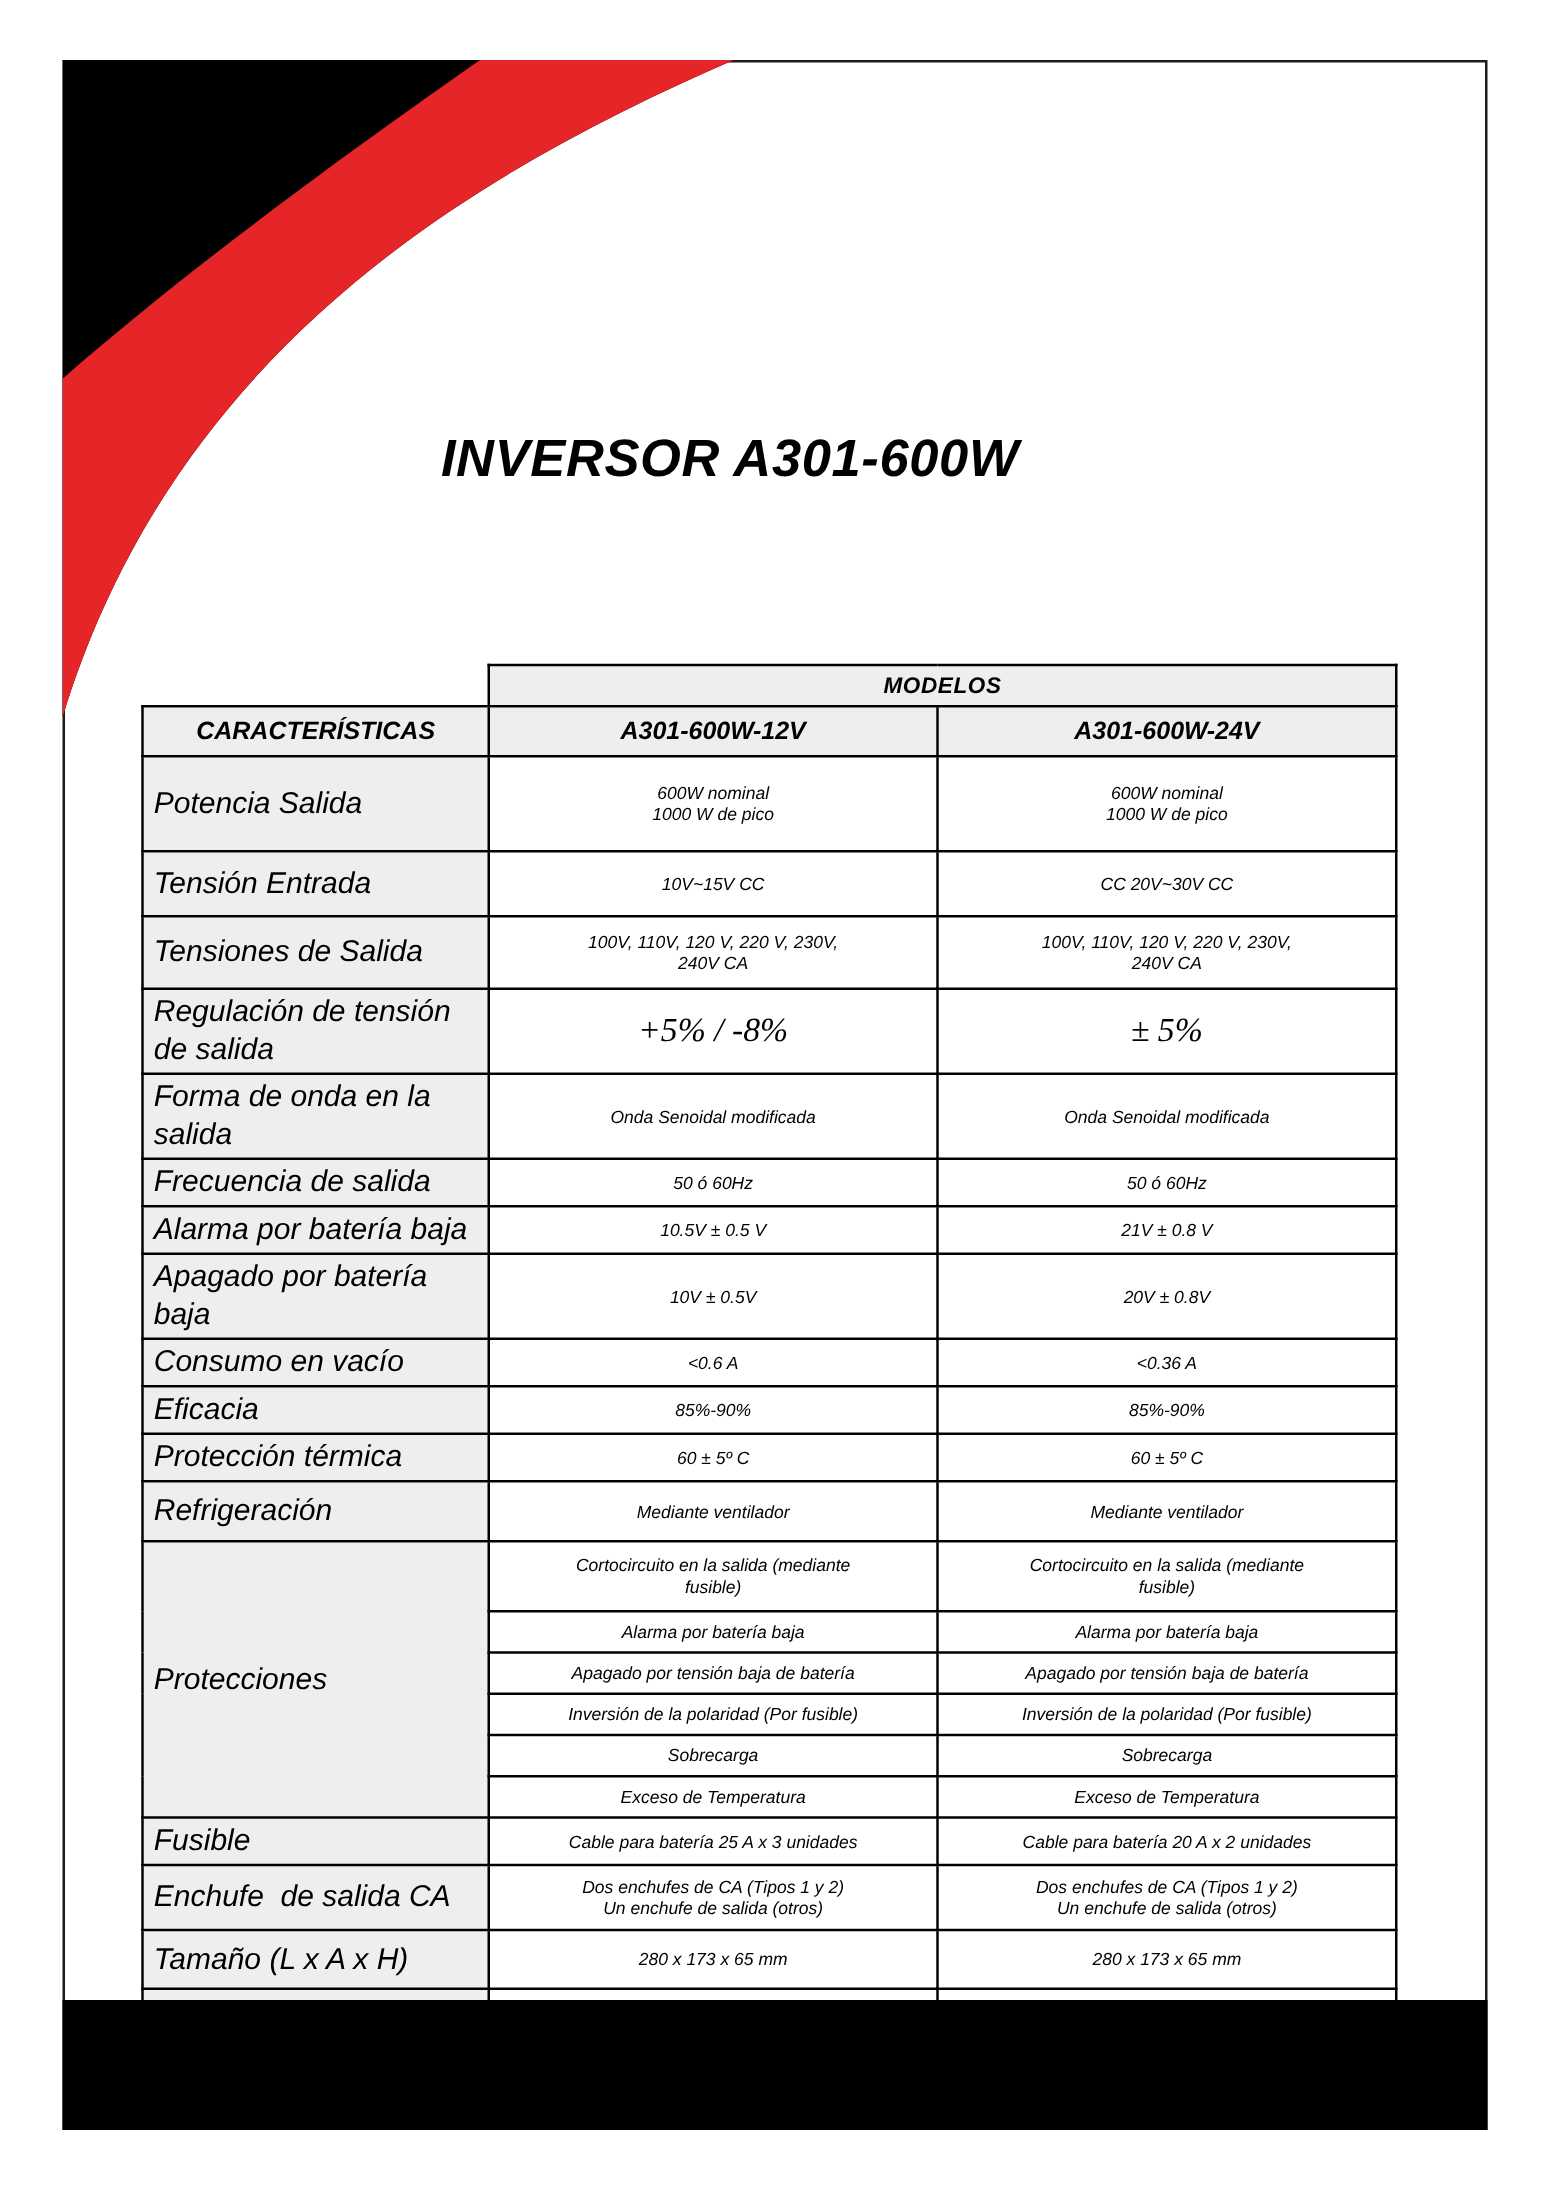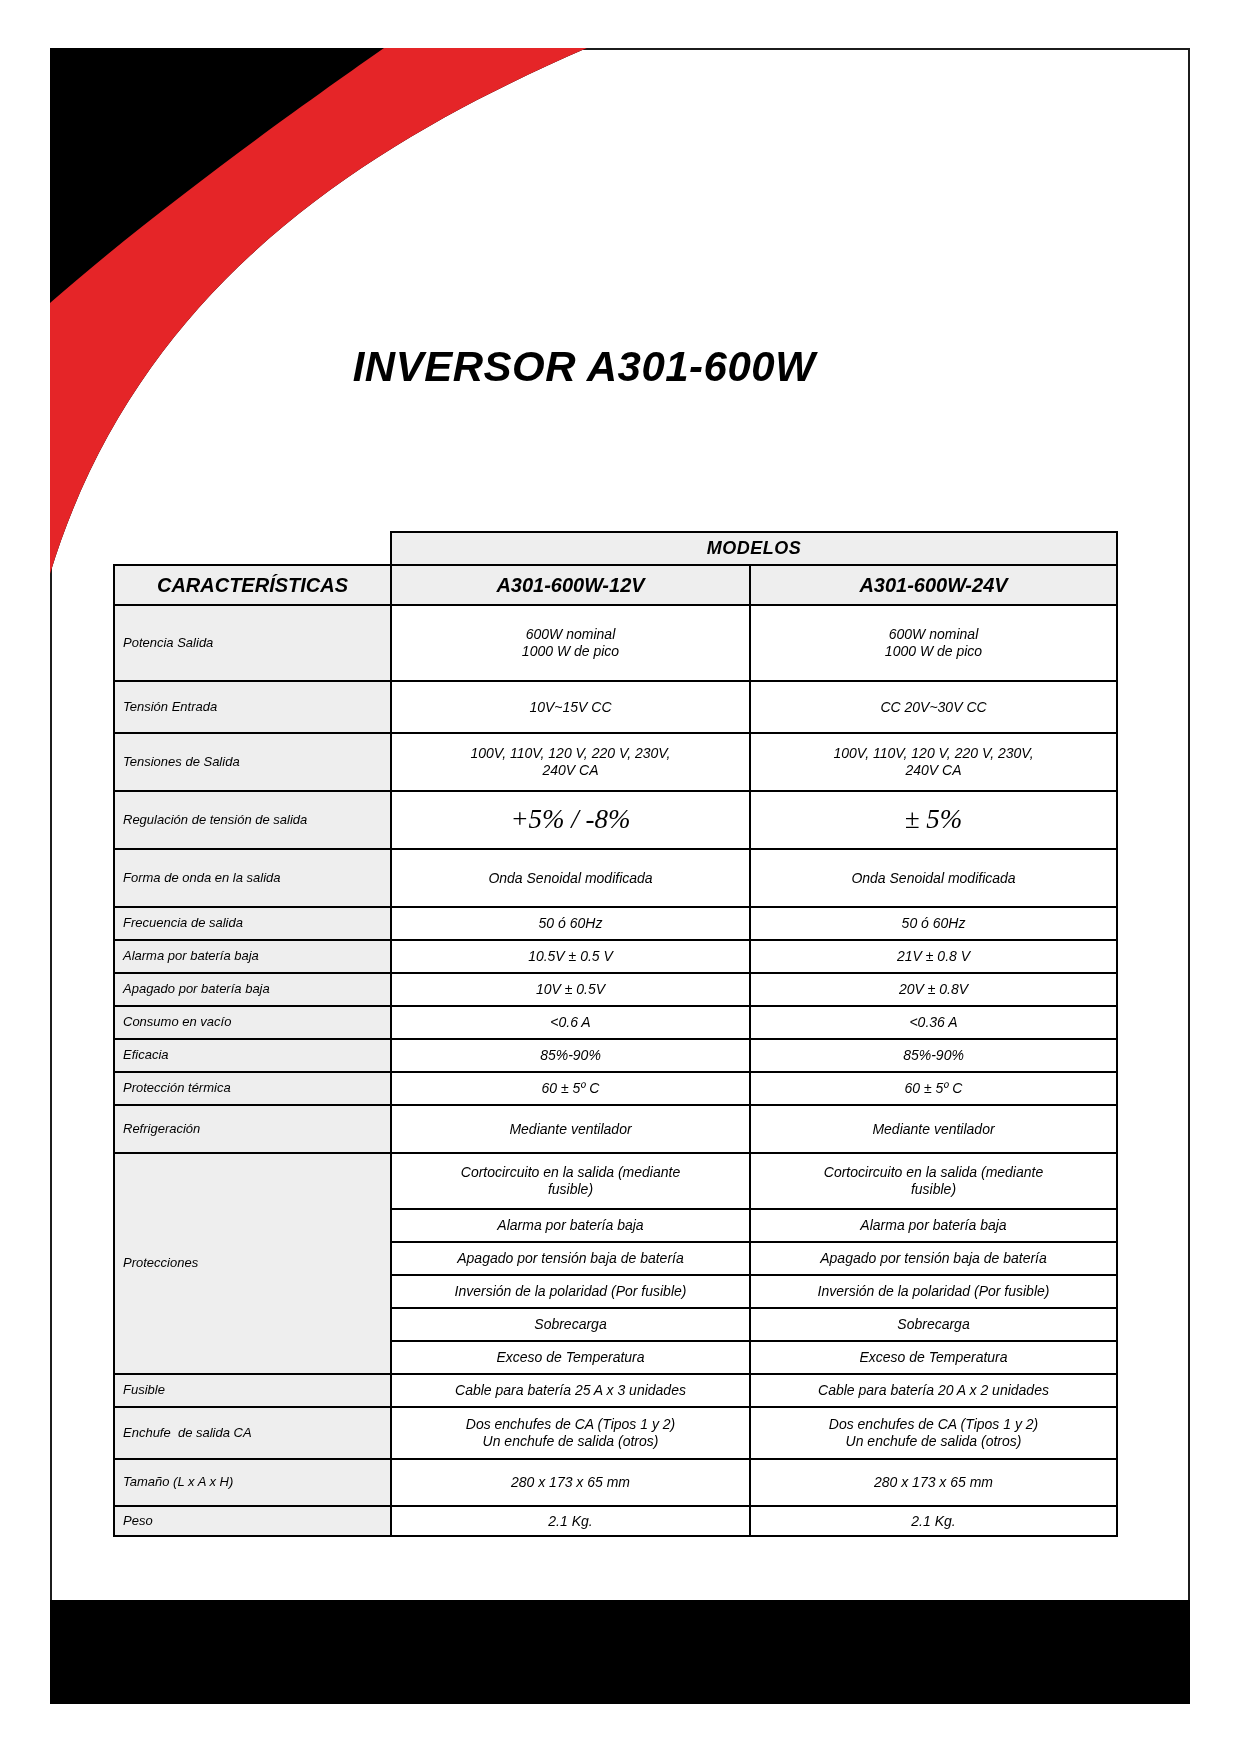--- a/index.html
+++ b/index.html
@@ -27,21 +27,21 @@
     position:absolute;left:113px;top:531px;width:1003px;
     border-collapse:collapse;table-layout:fixed;
   }
   .spec td,.spec th{border:2px solid #000;overflow:hidden;vertical-align:middle;}
   .spec td.ghost{border:none;background:none;}
   .models{
     background:#eeeeee;font-size:18px;font-weight:bold;text-align:center;letter-spacing:.5px;
   }
   .hdr{background:#eeeeee;font-size:20px;font-weight:bold;text-align:center;}
   .lbl{
-    background:#eeeeee;text-align:left;font-size:13px;font-weight:normal;
+    background:#eeeeee;text-align:left;font-size:24px;font-weight:normal;
     padding:3px 8px;line-height:1.25;white-space:pre-wrap;
   }
   .val{
     background:#fff;text-align:center;font-size:14px;padding:3px 4px;
     line-height:1.18;white-space:pre-line;
   }
 
   thead tr:nth-child(1){height:33px;}
   thead tr:nth-child(2){height:40px;}
   #rows tr{height:33px;}

